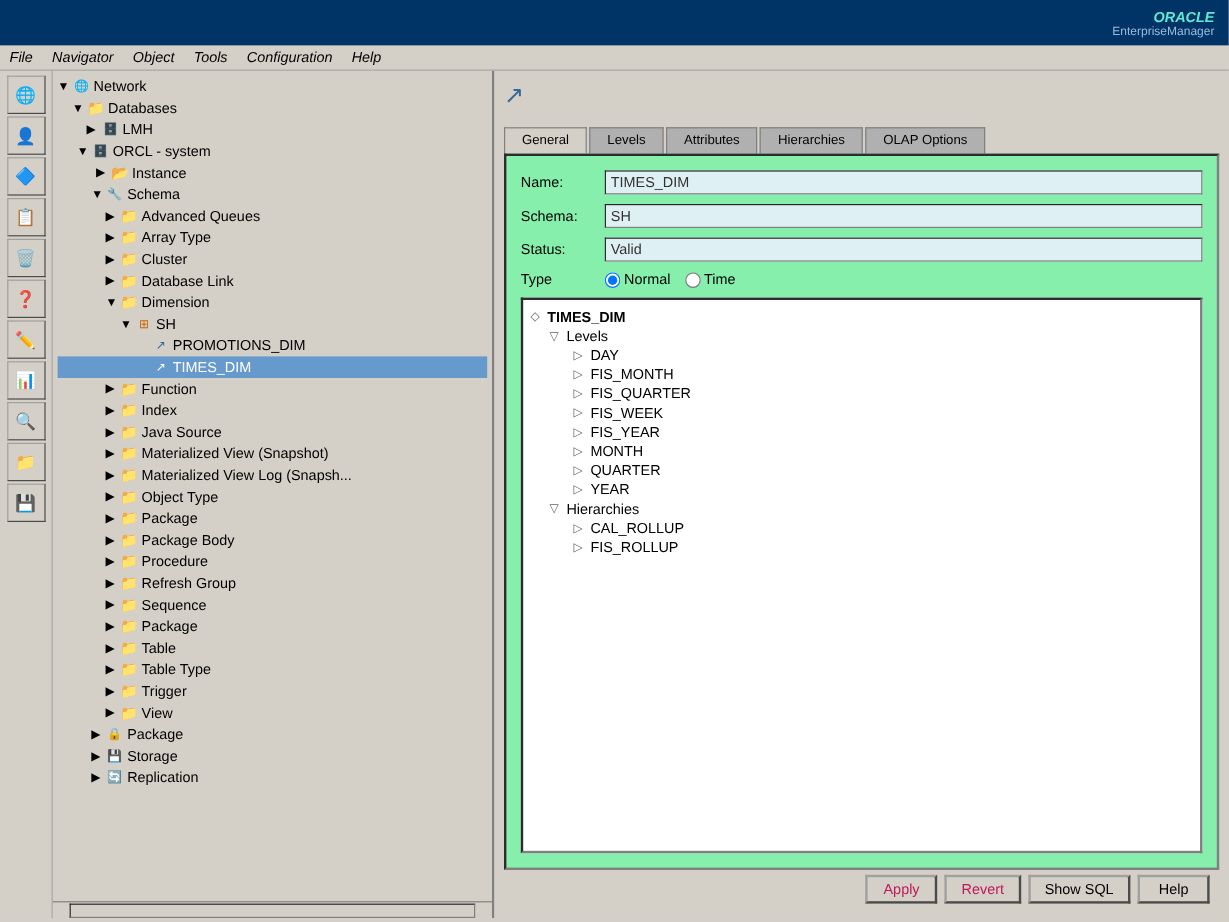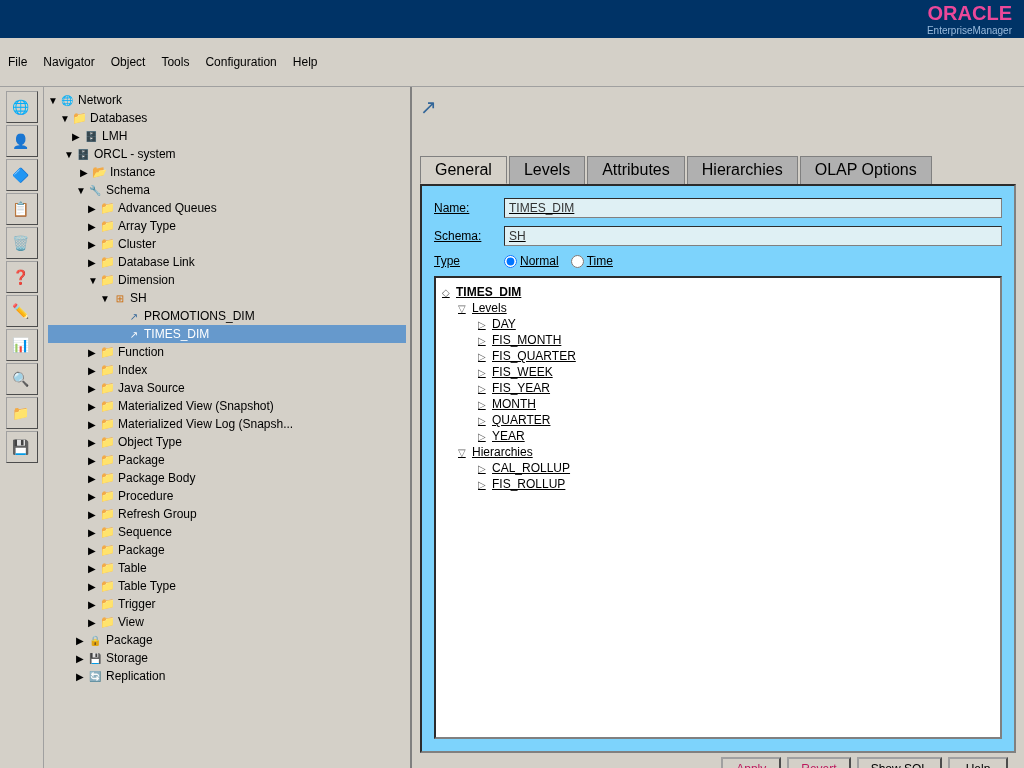--- a/index.html
+++ b/index.html
@@ -1,19 +1,19 @@
 <!DOCTYPE html>
 <html><head>
   <meta charset="utf-8">
   <style>
     * { margin: 0; padding: 0; box-sizing: border-box; }
     body { font-family: Arial, sans-serif; font-size: 12px; background: #d4d0c8; width: 1024px; height: 768px; overflow: hidden; }
 
     
-    .menubar { background: #d4d0c8; padding: 17px 8px; display: flex; gap: 16px; border-bottom: 1px solid #a0a0a0; }
+    .menubar { background: #d4d0c8; padding: 3px 8px; display: flex; gap: 16px; border-bottom: 1px solid #a0a0a0; font-style: italic; }
     .menubar span { font-size: 12px; cursor: pointer; }
 
     
     .main-container { display: flex; height: calc(768px - 62px); }
 
     
     .left-toolbar { width: 44px; background: #d4d0c8; border-right: 1px solid #a0a0a0; display: flex; flex-direction: column; align-items: center; padding: 4px 0; gap: 2px; }
     .toolbar-btn { width: 32px; height: 32px; background: #d4d0c8; border: 1px outset #a0a0a0; display: flex; align-items: center; justify-content: center; cursor: pointer; font-size: 14px; }
 
     
@@ -27,25 +27,25 @@
     .tree-expand { width: 12px; font-size: 10px; cursor: pointer; display: inline-block; }
     .tree-icon { width: 16px; height: 16px; display: inline-flex; align-items: center; justify-content: center; margin-right: 2px; font-size: 10px; }
     .folder-icon { color: #c8a000; font-size: 12px; }
     .node-label { font-size: 12px; }
 
     
     .right-panel { flex: 1; background: #d4d0c8; display: flex; flex-direction: column; padding: 8px; }
 
     
     .tabs { display: flex; gap: 2px; margin-bottom: 0; }
-    .tab { padding: 4px 14px; background: #b0b0b0; border: 1px solid #808080; border-bottom: none; cursor: pointer; font-size: 16px; margin-top: 23px; }
+    .tab { padding: 4px 14px; background: #b0b0b0; border: 1px solid #808080; border-bottom: none; cursor: pointer; font-size: 11px; }
     .tab.active { background: #d4d0c8; border-bottom: 1px solid #d4d0c8; font-weight: normal; }
 
     
-    .content-area { background: #7dd3fc; border: 2px inset #808080; flex: 1; padding: 12px; text-decoration: underline; }
+    .content-area { background: #86efac; border: 2px inset #808080; flex: 1; padding: 12px; }
 
     
     .form-row { display: flex; align-items: center; margin-bottom: 8px; }
     .form-label { width: 70px; font-size: 12px; font-weight: normal; }
     .form-input { flex: 1; height: 20px; background: #e8f4f8; border: 1px inset #808080; padding: 1px 4px; font-size: 12px; color: #333; }
 
     
     .type-row { display: flex; align-items: center; margin-bottom: 8px; }
     .type-label { width: 70px; font-size: 12px; }
     .radio-group { display: flex; align-items: flex-end; gap: 12px; }
@@ -63,21 +63,21 @@
     .btn-disabled { color: #be185d; }
 
     
     ::-webkit-scrollbar { width: 14px; height: 14px; }
     ::-webkit-scrollbar-track { background: #d4d0c8; }
     ::-webkit-scrollbar-thumb { background: #a0a0a0; border: 2px outset #c8c8c8; }
 
     
     .oracle-header { background: #003366; display: flex; justify-content: flex-end; align-items: center; padding: 4px 12px; height: 38px; }
     .oracle-text { text-align: right; }
-    .oracle-name { color: #ec4899; font-size: 20px; font-weight: bold; }
+    .oracle-name { color: #5eead4; font-size: 12px; font-weight: bold; font-style: italic; }
     .oracle-em { color: #99bbdd; font-size: 10px; }
 
     .nav-arrow { font-size: 18px; color: #336699; margin-bottom: 8px; }
 
     .bottom-panel { display: flex; align-items: center; justify-content: flex-end; padding: 4px 8px; gap: 6px; background: #d4d0c8; }
   </style>
 </head>
 <body>
 
 <div class="oracle-header">
@@ -371,20 +371,24 @@
       <div class="form-row">
         <span class="form-label">Name:</span>
         <input class="form-input" type="text" value="TIMES_DIM" style="color: rgb(51, 51, 51); background: rgb(223, 240, 244);">
       </div>
 
       <div class="form-row">
         <span class="form-label">Schema:</span>
         <input class="form-input" type="text" value="SH" style="color: rgb(51, 51, 51); background: rgb(223, 240, 244);">
       </div>
 
+      <div class="form-row">
+        <span class="form-label">Status:</span>
+        <input class="form-input" type="text" value="Valid" style="color: rgb(51, 51, 51); background: rgb(223, 240, 244);">
+      </div>
 
       <div class="type-row">
         <span class="type-label">Type</span>
         <div class="radio-group">
           <label class="radio-item">
             <input type="radio" name="type" checked="" style="">
             <span>Normal</span>
           </label>
           <label class="radio-item">
             <input type="radio" name="type" style="">

